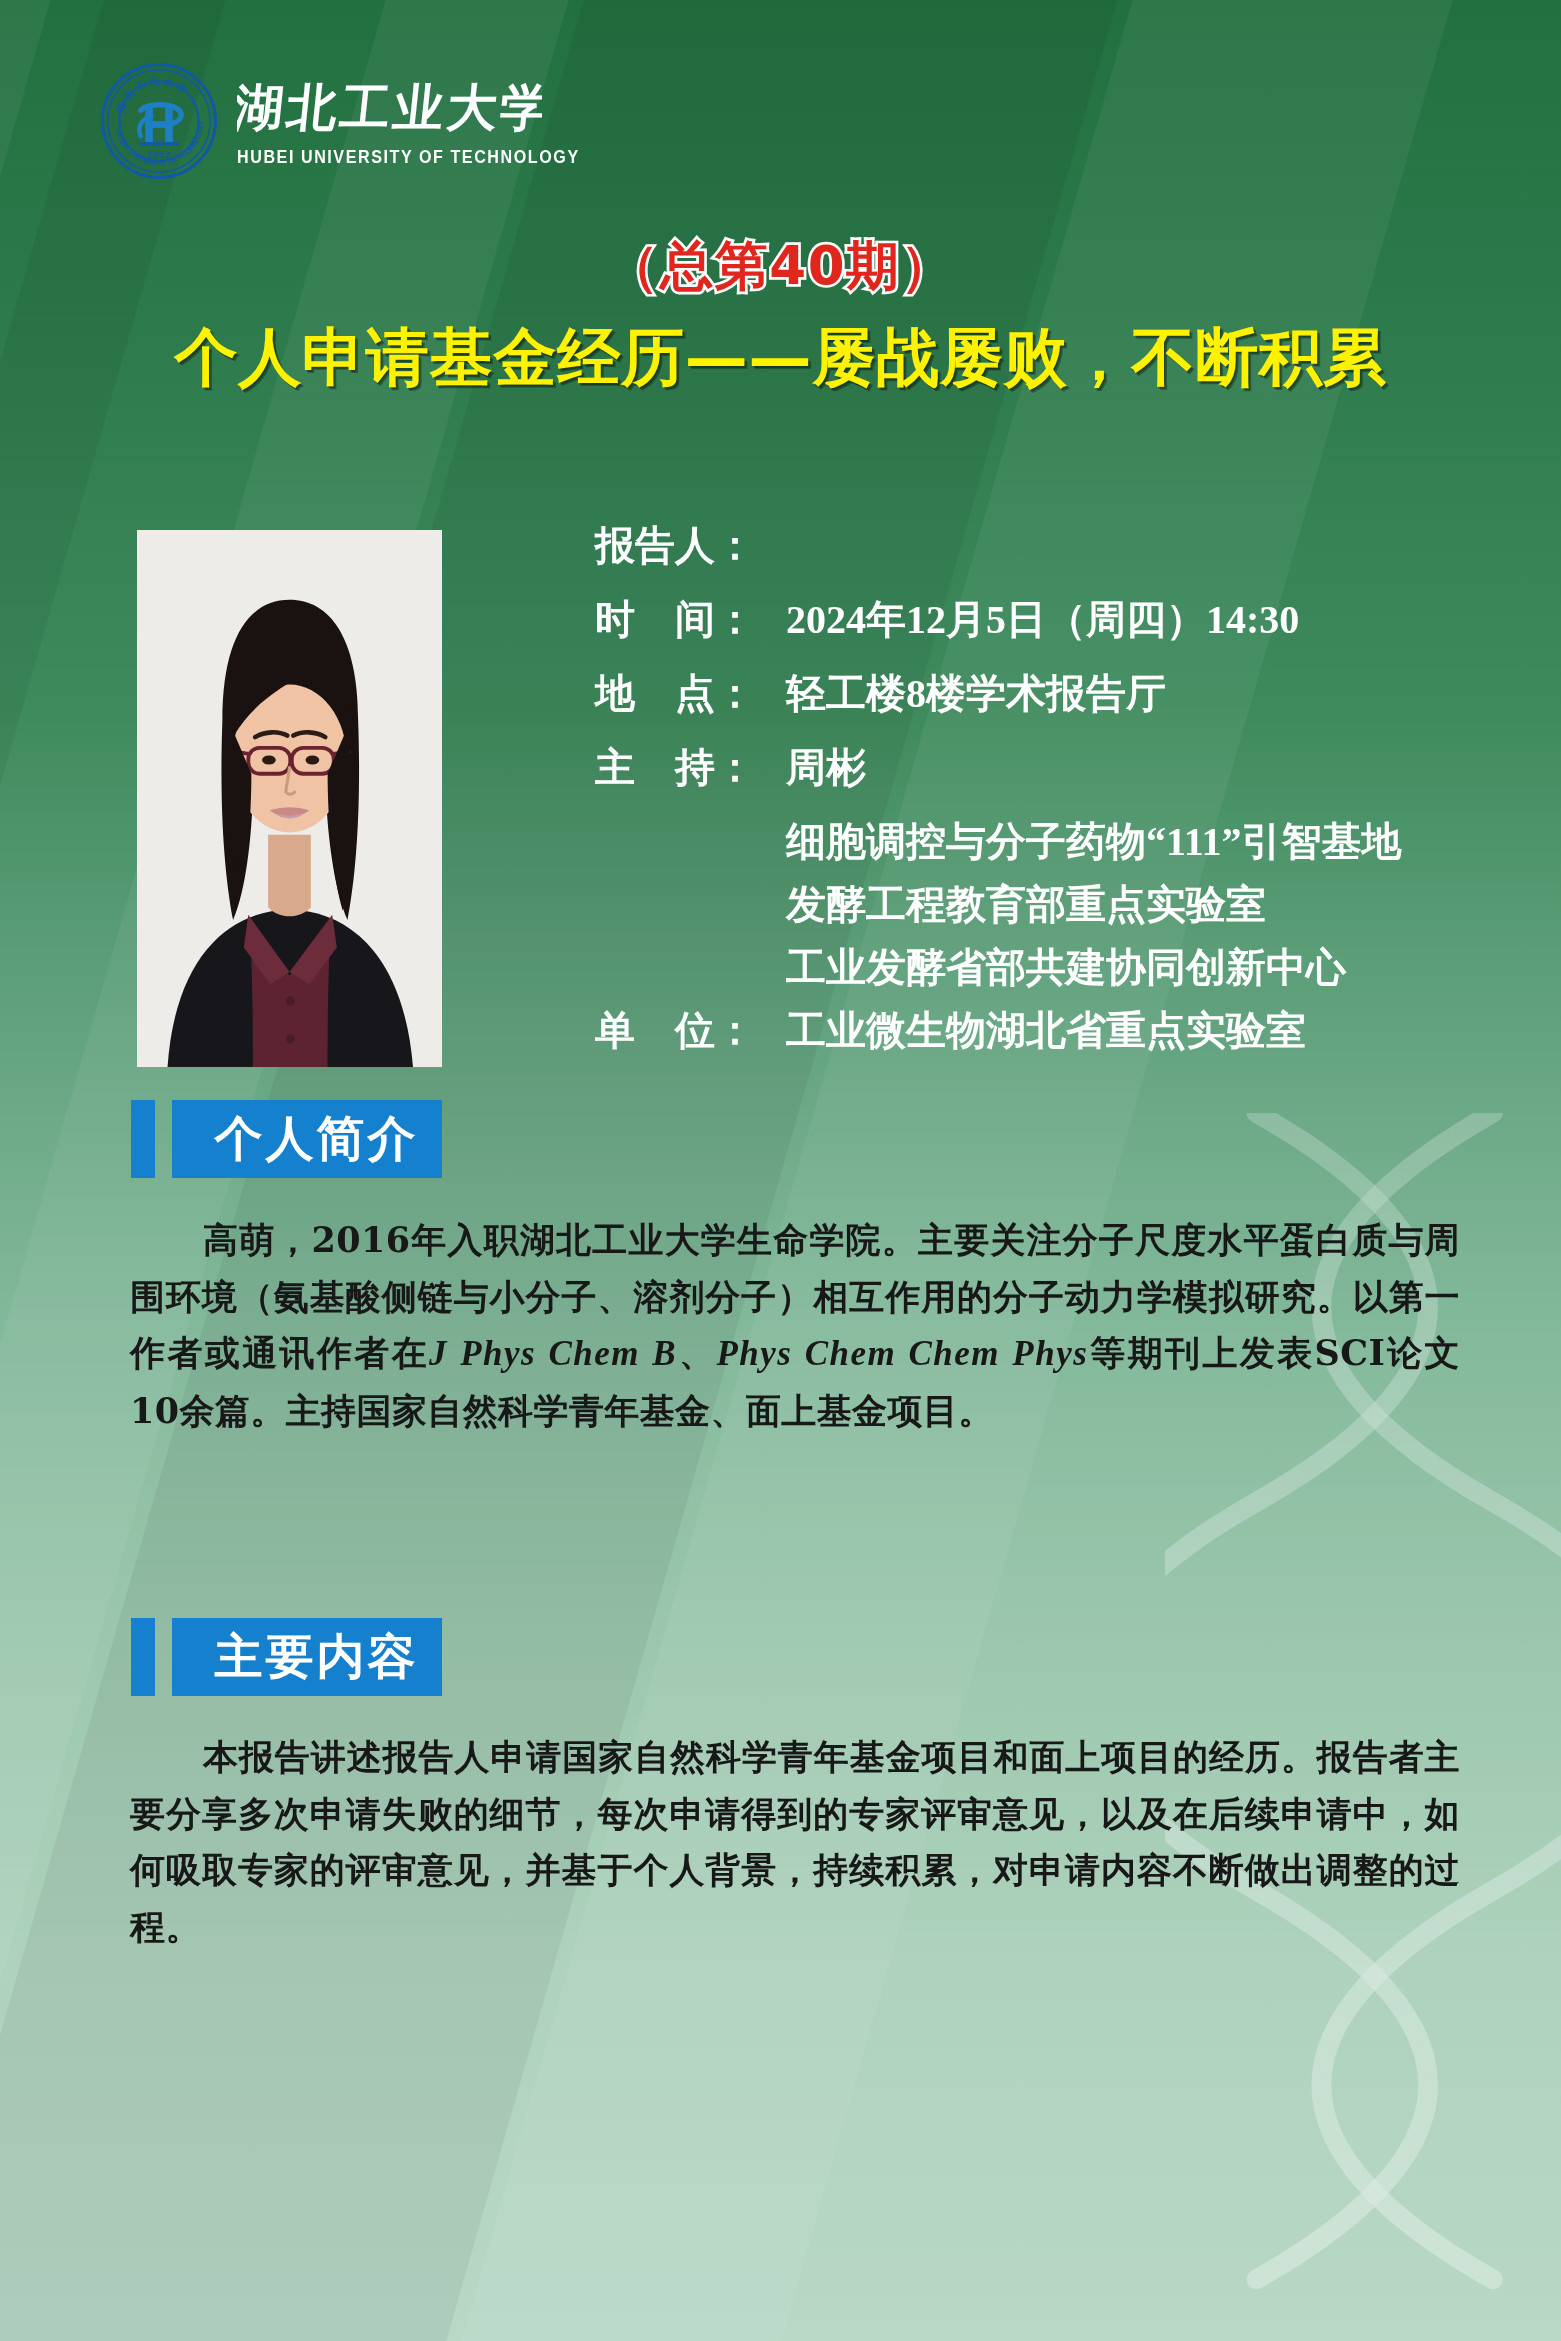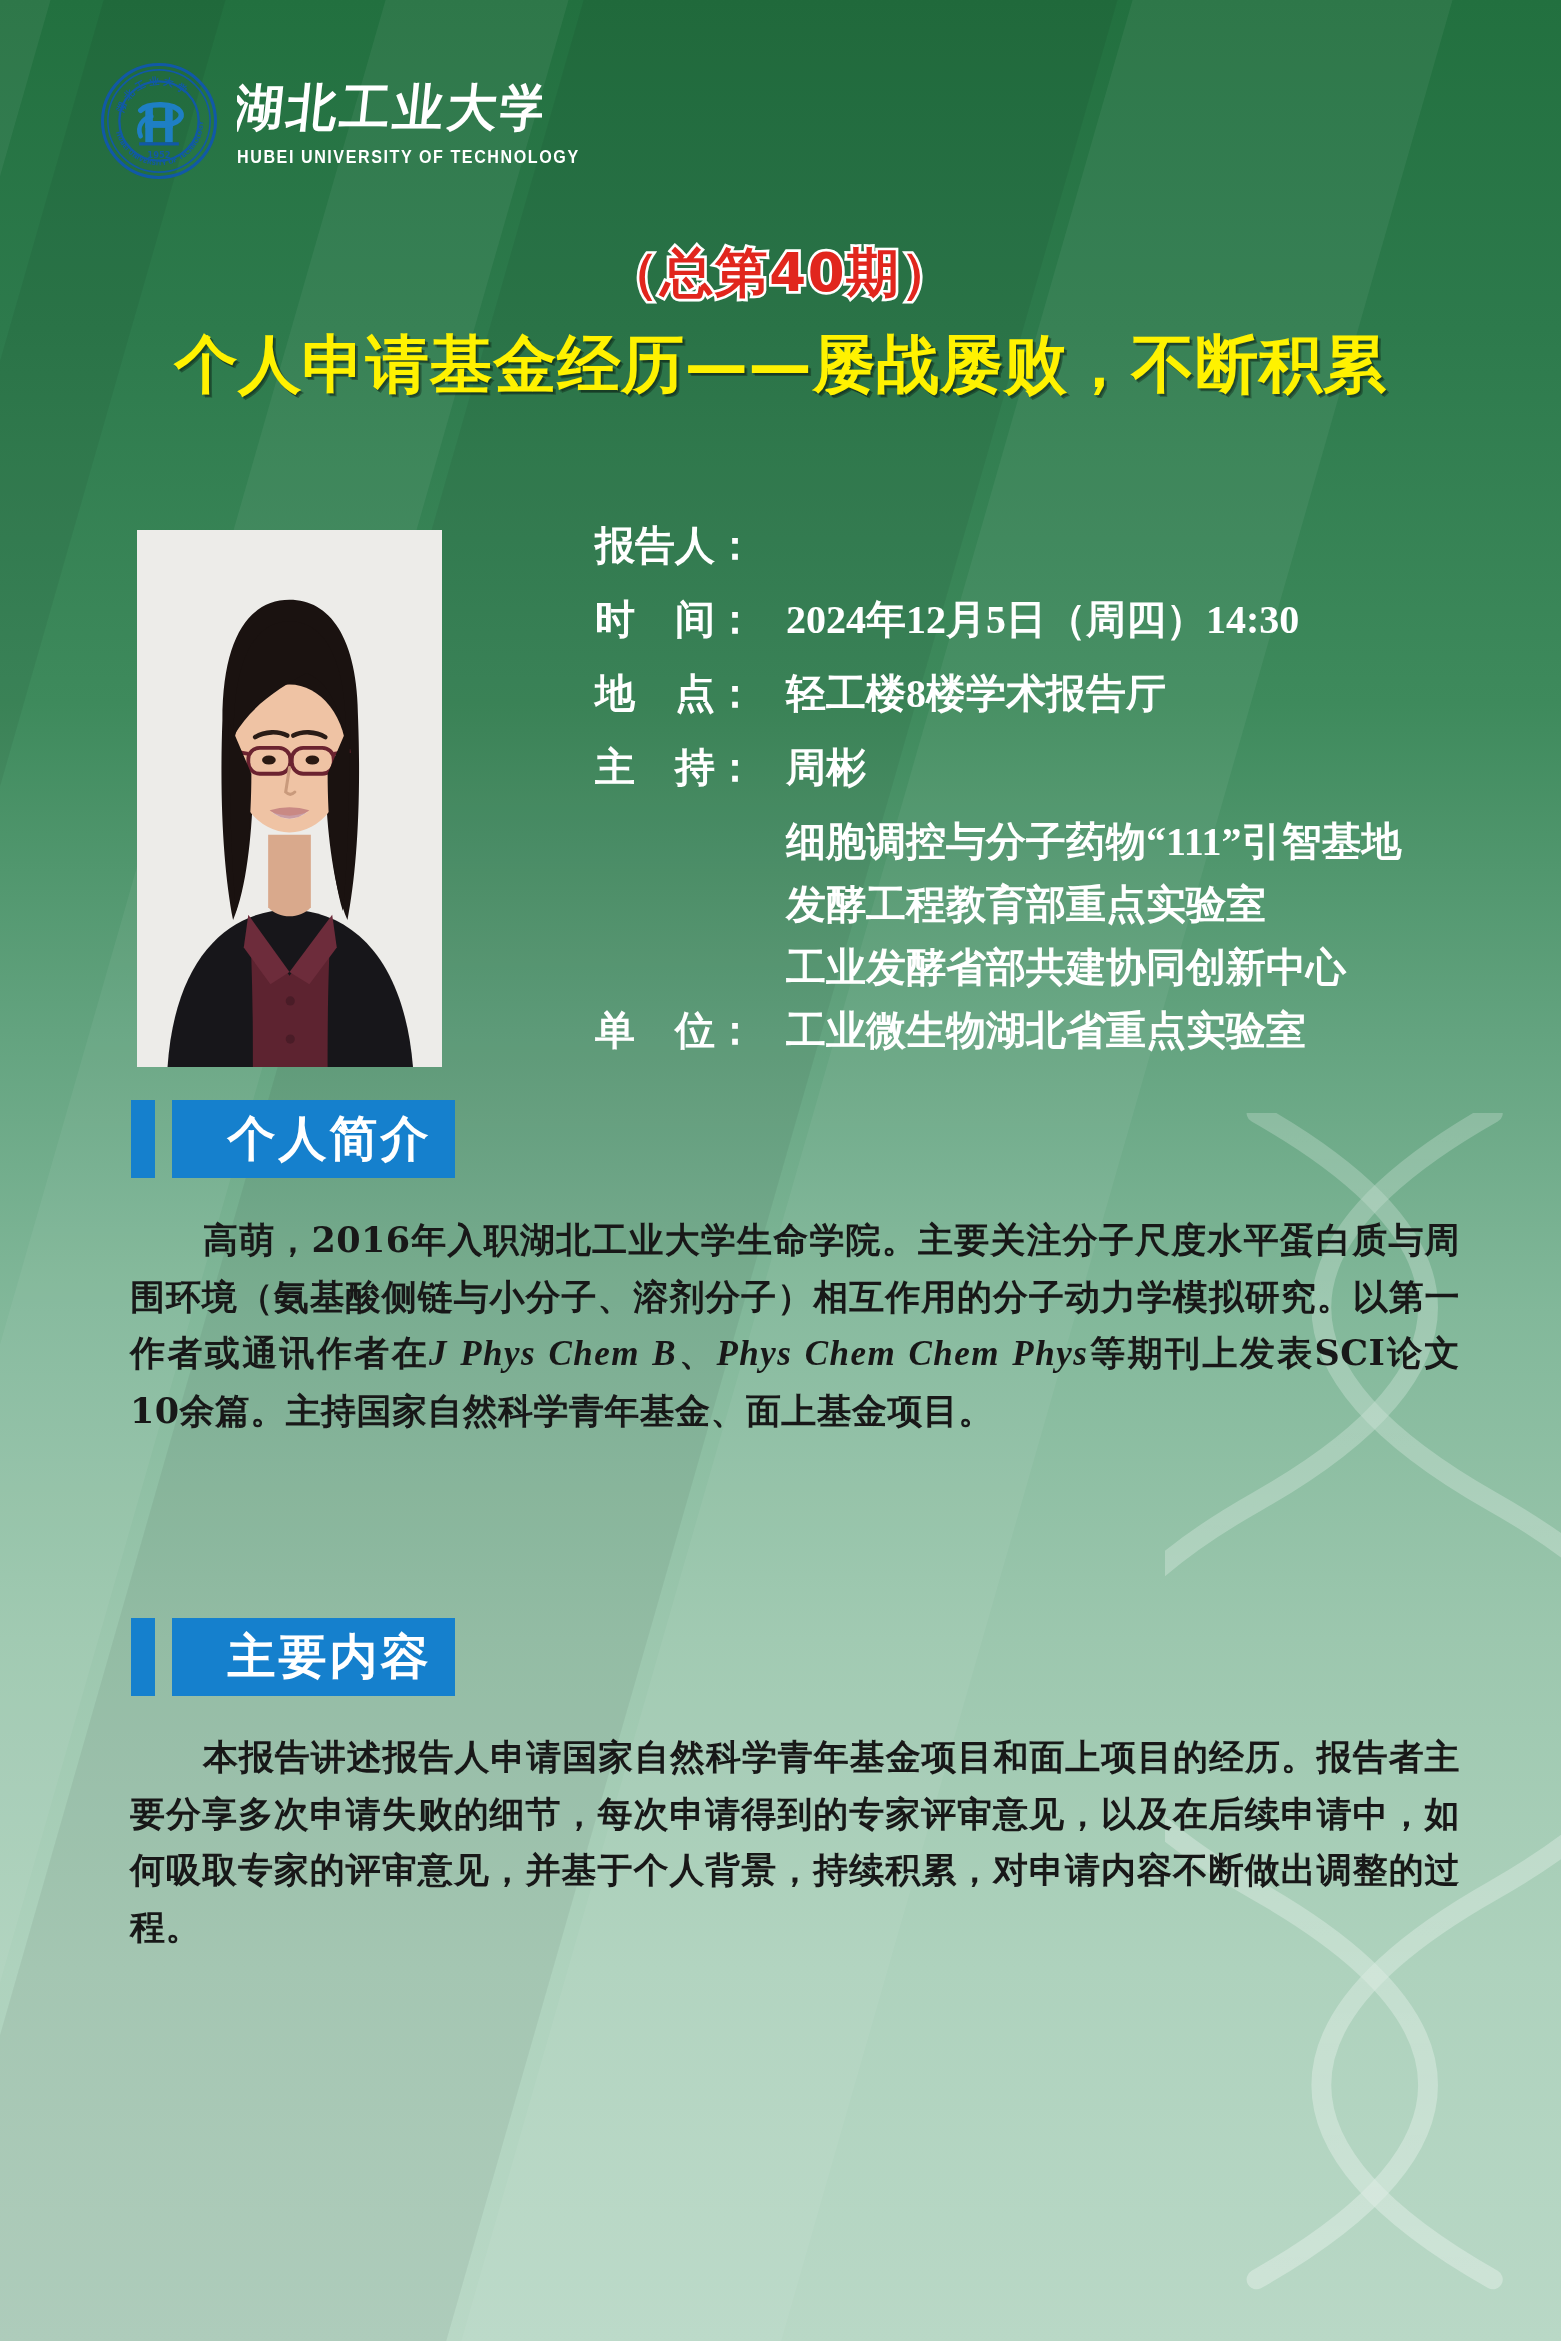--- a/index.html
+++ b/index.html
@@ -88,21 +88,21 @@
     paint-order:stroke fill;
     text-shadow:
        2.3px 2.3px 0 rgba(255,255,255,.9);
   }
   .title-red-2 {
     font-family:"DejaVu Sans", "Liberation Sans", sans-serif;
     font-size:53px; font-weight:900;
     color:#e1261d;
     letter-spacing:1.5px;
     line-height:1.25;
-    margin-top:11px;
+    margin-top:4px;
     -webkit-text-stroke:5.3px #ffffff;
     paint-order:stroke fill;
   }
   .title-yellow {
     font-family:"DejaVu Sans", "Liberation Sans", sans-serif;
     font-size:63px; font-weight:900;
     color:#fff200;
     letter-spacing:0.8px;
     line-height:1.2;
     margin-top:21px;
@@ -156,21 +156,21 @@
     display:flex; align-items:stretch;
     height:78px;
   }
   .sec-bar {
     width:23.6px; background:#1580cd;
   }
   .sec-gap { width:17px; }
   .sec-box {
     background:#1580cd;
     display:flex; align-items:center;
-    padding:0 23px 0 56px;
+    padding:0 23px 0 43px;
   }
   .sec-text {
     font-family:"DejaVu Sans","Liberation Sans", sans-serif;
     color:#ffffff; font-weight:900;
     font-size:48px; letter-spacing:3px;
   }
 
   
   .para {
     position:absolute;

